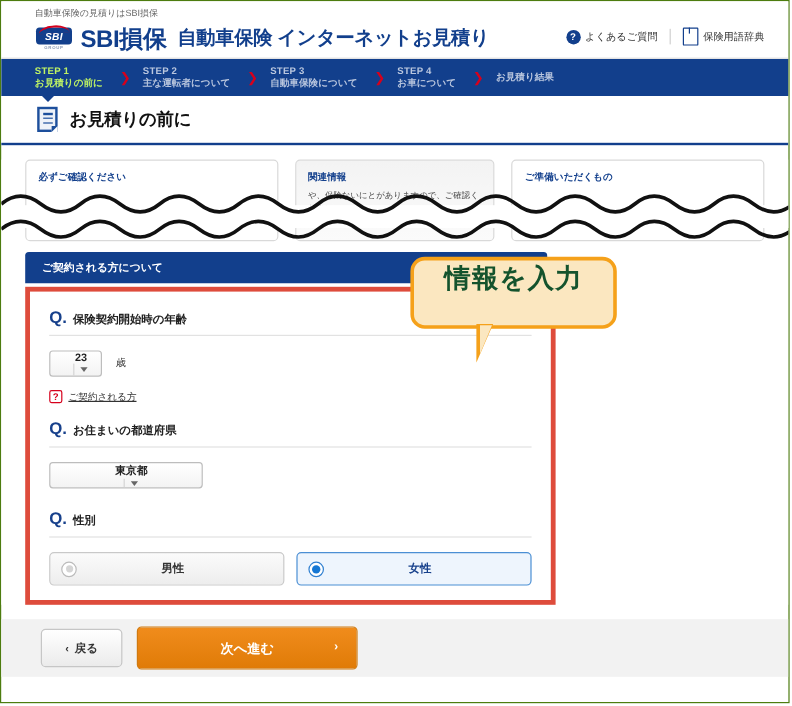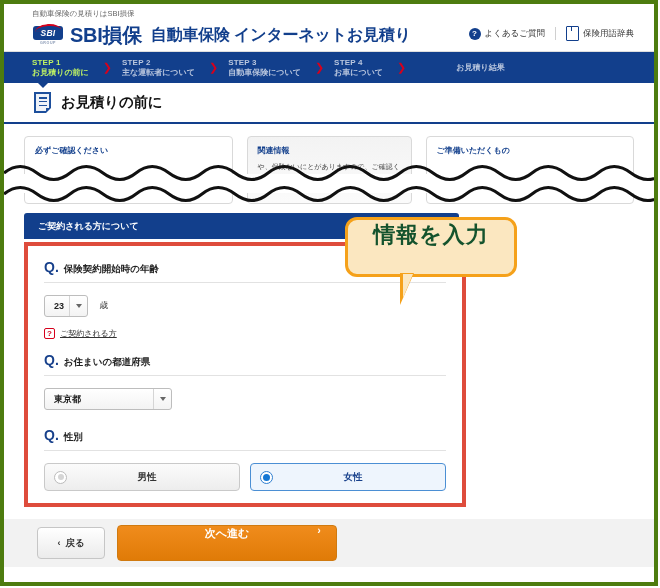--- a/index.html
+++ b/index.html
@@ -5,21 +5,21 @@
   html,body{margin:0;padding:0;}
   body{
     width:660px;height:588px;
     background:#ffffff;
     font-family:"Liberation Sans","DejaVu Sans",sans-serif;
     overflow:hidden;
   }
   .page{
     position:relative;
     width:658px;height:586px;
-    border:4px solid #4d7c0f;
+    border:1px solid #4d7c0f;
     background:#ffffff;
     box-sizing:border-box;
     overflow:hidden;
   }
 
   
   .topbar{
     position:relative;
     height:47px;
     background:#ffffff;
@@ -86,21 +86,21 @@
   .stepbar{
     height:31px;background:#123f8c;
     display:flex;align-items:center;padding-left:28px;
     color:#b9c6de;
   }
   .step{line-height:1.15;margin-right:2px;}
   .step .l1{font-size:8px;font-weight:bold;letter-spacing:0.2px;}
   .step .l2{font-size:8px;font-weight:bold;}
   .step.active{color:#bef264;}
   .step.plain{display:flex;align-items:center;}
-  .step.plain .l2{font-size:8px;margin-left:40px;}
+  .step.plain .l2{font-size:8px;}
   .arr{
     color:#d6001c;font-size:11px;font-weight:bold;margin:0 10px 0 12px;
   }
 
   
   .titlebar{
     position:relative;height:39px;border-bottom:2px solid #123f8c;
     display:flex;align-items:center;padding-left:30px;background:#fff;
   }
   .titlebar::before{
@@ -166,21 +166,21 @@
   .q-title{display:flex;align-items:baseline;gap:5px;padding-bottom:6px;}
   .q-mark{font-size:14px;font-weight:bold;color:#17408b;line-height:1;}
   .q-text{font-size:9.5px;font-weight:bold;color:#222;}
   .q-rule{height:1px;background:#e2e2e2;margin-bottom:12px;}
 
   .sel{
     display:inline-flex;align-items:center;justify-content:space-between;
     height:22px;border:1px solid #bdbdbd;border-radius:3px;
     background:linear-gradient(#ffffff,#f3f3f3);
     font-size:9px;font-weight:bold;color:#222;
-    padding:0 0 0 9px;box-sizing:border-box;vertical-align:middle;
+    padding:0 0 0 9px;box-sizing:border-box;vertical-align:middle;flex-direction:column;
   }
   .sel.age{width:44px;}
   .sel.pref{width:128px;font-weight:bold;}
   .sel .caret-wrap{
     width:17px;height:20px;display:flex;align-items:center;justify-content:center;
     border-left:1px solid #d5d5d5;margin-left:4px;
   }
   .caret{
     width:0;height:0;border-left:3.5px solid transparent;border-right:3.5px solid transparent;
     border-top:4px solid #666;
@@ -239,24 +239,24 @@
     margin-top:12px;background:#f2f2f2;height:48px;
     display:flex;align-items:center;padding-left:33px;gap:12px;
   }
   .btn-back{
     width:68px;height:32px;border:1px solid #c6c6c6;border-radius:4px;
     background:linear-gradient(#ffffff,#ebebeb);
     display:flex;align-items:center;justify-content:center;gap:5px;
     font-size:9.5px;font-weight:bold;color:#333;cursor:pointer;box-sizing:border-box;
   }
   .btn-next{
-    width:220px;height:36px;border-radius:4px;border:1px solid #d07a10;
+    width:184px;height:36px;border-radius:4px;border:1px solid #d07a10;
     background:linear-gradient(#f08c1c,#e07b07);
     color:#fff;font-size:11px;font-weight:bold;
-    display:flex;justify-content:center;position:relative;
+    display:flex;align-items:center;justify-content:center;position:relative;
     cursor:pointer;box-sizing:border-box;font-family:Liberation Mono, monospace;
   }
   .btn-next .chev{position:absolute;right:14px;font-size:10px;font-weight:bold;}
   .chev-s{font-size:9px;}
 </style>
 </head>
 <body>
 
 <div class="page">
 

